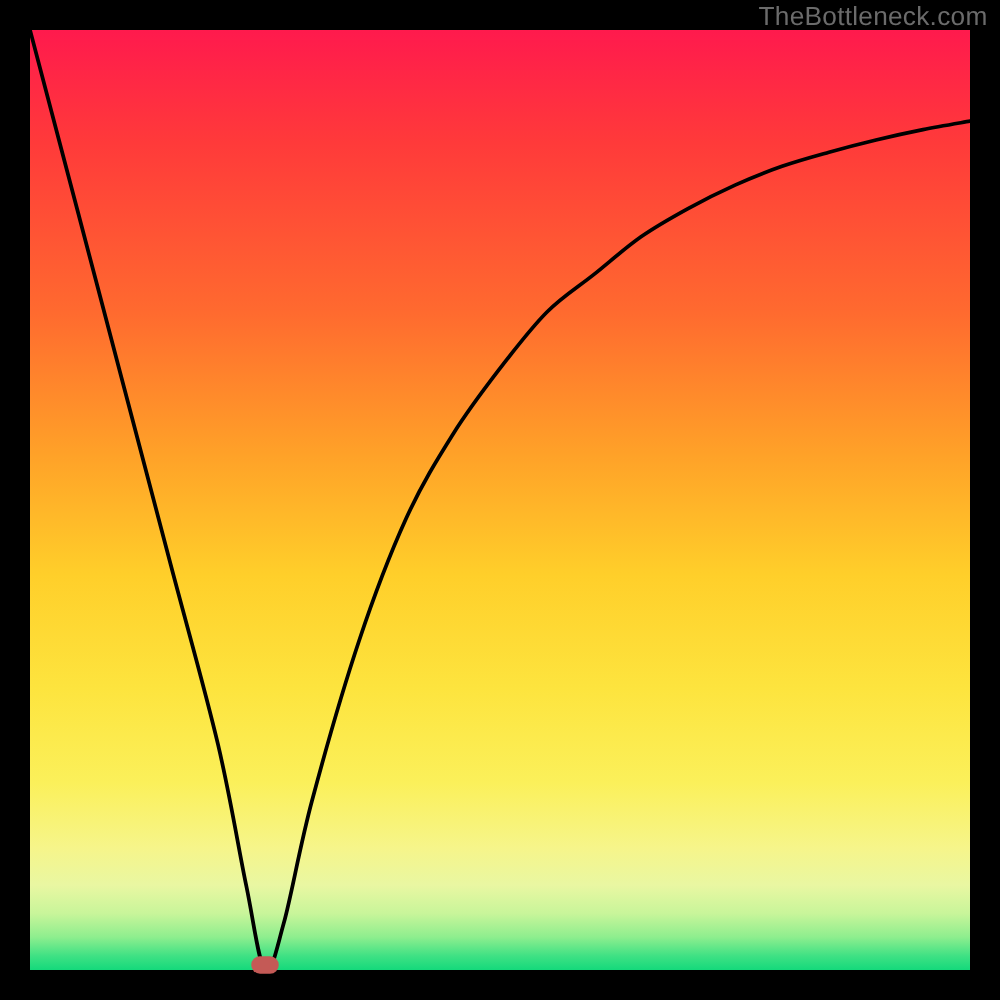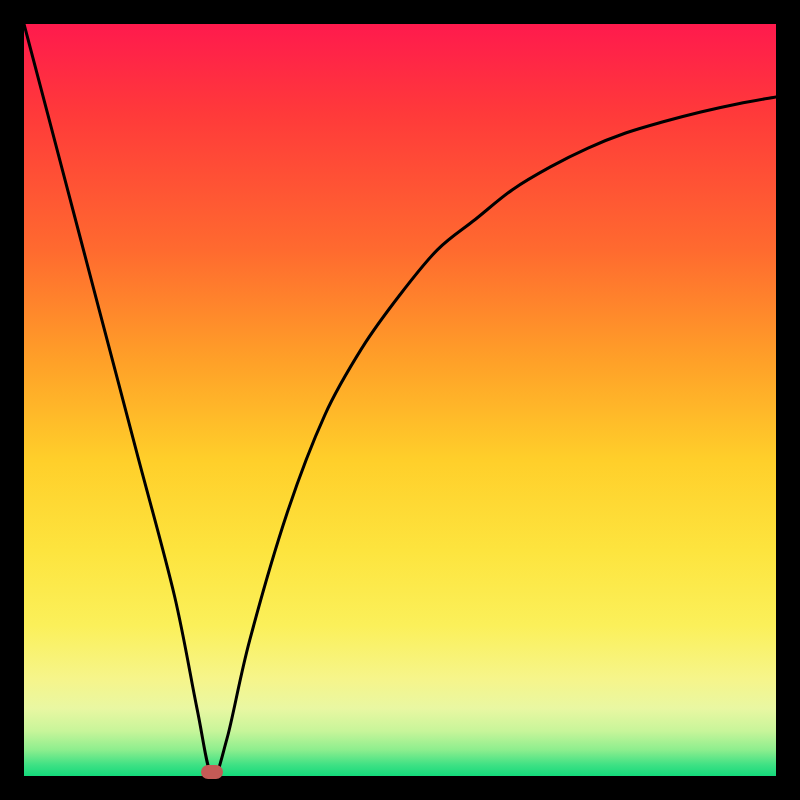--- a/index.html
+++ b/index.html
@@ -61,20 +61,21 @@
     width: 22px;
     height: 14px;
     background: #c45a56;
     border-radius: 8px;
   }
 </style>
 </head>
 <body>
 
 <div class="frame">
+  <div class="attribution">TheBottleneck.com</div>
 
   <div class="plot-area">
     <svg class="curve" width="752" height="752" viewBox="0 0 752 752">
       <path id="curve-path" fill="none" stroke="#000" stroke-width="3" stroke-linecap="round" stroke-linejoin="round" d="M 0.00 0.00 C 6.27 23.81, 25.07 95.25, 37.60 142.88 C 50.13 190.51, 62.67 238.13, 75.20 285.76 C 87.73 333.39, 100.27 381.01, 112.80 428.64 C 125.33 476.27, 140.37 528.91, 150.40 571.52 C 160.43 614.13, 166.69 654.24, 172.96 684.32 C 179.23 714.40, 182.99 746.99, 188.00 752.00 C 193.01 757.01, 196.77 736.96, 203.04 714.40 C 209.31 691.84, 215.57 654.24, 225.60 616.64 C 235.63 579.04, 250.67 526.40, 263.20 488.80 C 275.73 451.20, 288.27 418.61, 300.80 391.04 C 313.33 363.47, 325.87 343.41, 338.40 323.36 C 350.93 303.31, 363.47 287.01, 376.00 270.72 C 388.53 254.43, 401.07 238.13, 413.60 225.60 C 426.13 213.07, 438.67 205.55, 451.20 195.52 C 463.73 185.49, 476.27 174.21, 488.80 165.44 C 501.33 156.67, 513.87 149.77, 526.40 142.88 C 538.93 135.99, 551.47 129.72, 564.00 124.08 C 576.53 118.44, 589.07 113.43, 601.60 109.04 C 614.13 104.65, 626.67 101.27, 639.20 97.76 C 651.73 94.25, 664.27 90.99, 676.80 87.98 C 689.33 84.98, 701.87 82.22, 714.40 79.71 C 726.93 77.21, 745.73 74.07, 752.00 72.94"></path>
     </svg>
     <div id="marker" class="marker" style="left: 177px; top: 741px; background: rgb(196, 90, 86);"></div>
   </div>
 </div>
 
 </body></html>

